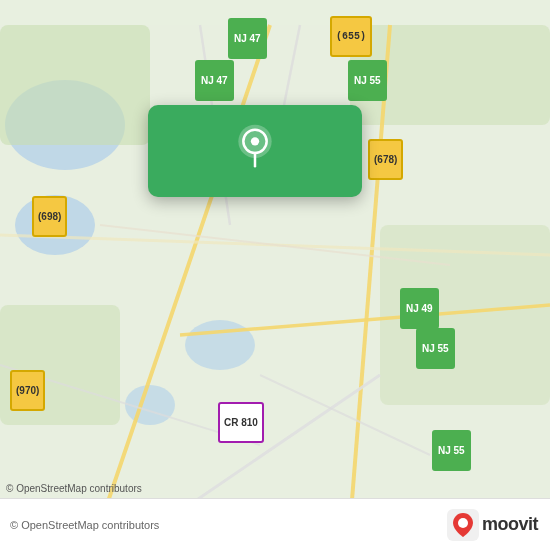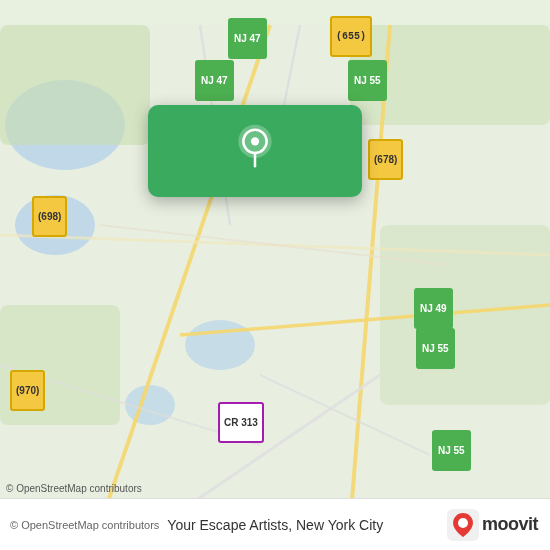--- a/index.html
+++ b/index.html
@@ -176,42 +176,41 @@
     <line x1="0" y1="340" x2="260" y2="420" stroke="#ddd" stroke-width="2" opacity="0.7"></line>
     <line x1="260" y1="350" x2="430" y2="430" stroke="#ddd" stroke-width="2" opacity="0.7"></line>
   </svg>
 
   <div class="road-label road-label-green" style="top:18px; left:228px;">NJ 47</div>
   <div class="road-label road-label-yellow" style="top:16px; left:330px;font-family:Liberation Mono, monospace;">(655)</div>
   <div class="road-label road-label-green" style="top:60px; left:195px;">NJ 47</div>
   <div class="road-label road-label-green" style="top:60px; left:348px;">NJ 55</div>
   <div class="road-label road-label-yellow" style="top:139px; left:368px;">(678)</div>
   <div class="road-label road-label-yellow" style="top:196px; left:32px;">(698)</div>
-  <div class="road-label road-label-green" style="top:288px; left:414px;text-align:center;">NJ 49</div>
+  <div class="road-label road-label-green" style="top:288px; left:400px;text-align:center;">NJ 49</div>
   <div class="road-label road-label-green" style="top:328px; left:416px;">NJ 55</div>
   <div class="road-label road-label-yellow" style="top:370px; left:10px;">(970)</div>
-  <div class="road-label" style="top:402px; left:218px;">CR 313</div>
+  <div class="road-label" style="top:402px; left:218px;">CR 810</div>
   <div class="road-label road-label-green" style="top:430px; left:432px;">NJ 55</div>
 
   <div class="copyright">© OpenStreetMap contributors</div>
 
   <div id="popup-card">
 
     <svg id="pin-icon" viewBox="0 0 50 60" xmlns="http://www.w3.org/2000/svg">
 
       <circle cx="25" cy="22" r="20" fill="white" opacity="0.25"></circle>
       <circle cx="25" cy="22" r="14" fill="none" stroke="white" stroke-width="3"></circle>
       <circle cx="25" cy="22" r="5" fill="white"></circle>
       <line x1="25" y1="36" x2="25" y2="52" stroke="white" stroke-width="3" stroke-linecap="round"></line>
     </svg>
   </div>
 
   <div id="bottom-bar">
     <span id="attribution">© OpenStreetMap contributors</span>
-    <span id="location-label">Your Escape Artists, New York City</span>
 
     <div id="moovit-logo">
       <svg id="moovit-icon" viewBox="0 0 32 32" xmlns="http://www.w3.org/2000/svg">
 
         <rect width="32" height="32" rx="6" fill="#f0f0f0"></rect>
         <path d="M16 4 C10 4 6 9 6 14 C6 21 16 28 16 28 C16 28 26 21 26 14 C26 9 22 4 16 4Z" fill="#e53935"></path>
         <circle cx="16" cy="14" r="5" fill="white"></circle>
       </svg>
       <span id="moovit-text">moovit</span>
     </div>

